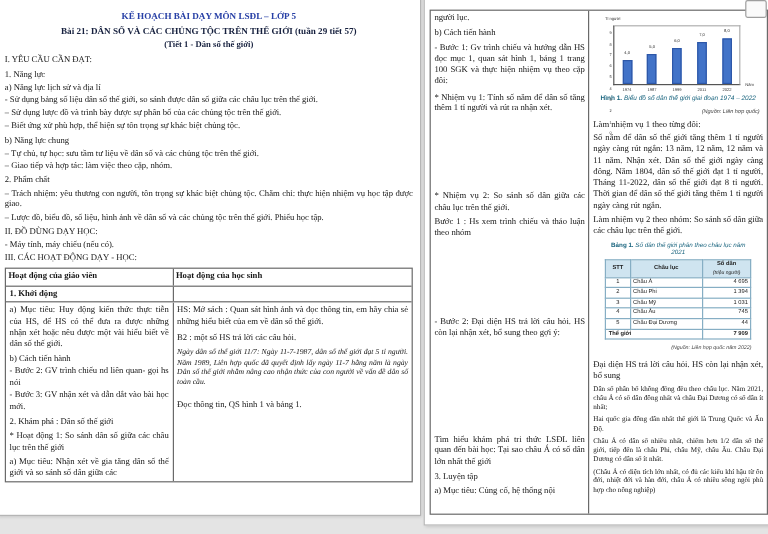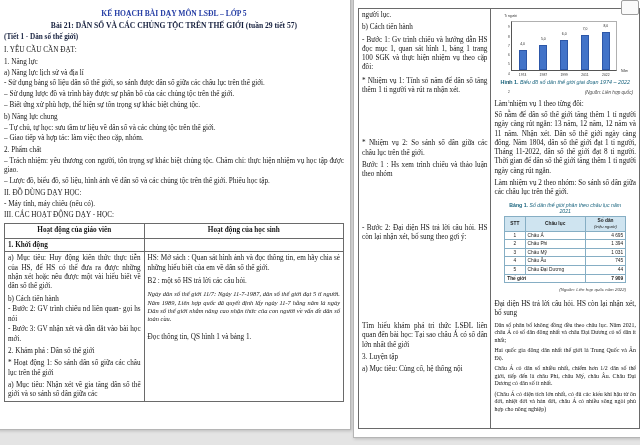--- a/index.html
+++ b/index.html
@@ -6,35 +6,35 @@
   body{width:640px;height:445px;overflow:hidden;position:relative;background:#e4e4e4;
        font-family:"Liberation Serif",serif;color:#151515}
   .workspace{position:absolute;inset:0;overflow:hidden}
   .page{position:absolute;background:#fff;box-sizing:border-box;border:1px solid #b5b5b5;
         box-shadow:1px 1px 3px rgba(0,0,0,.18);overflow:hidden}
   #page1{left:-3px;top:-3px;width:354px;height:433px;padding:11px 6px 0 6px}
   #page2{left:353px;top:-3px;width:292px;height:441px;padding:10px 4px 0 4px}
 
   .title1{font-size:7.6px;font-weight:bold;text-align:center;color:#2840a6}
   .title2{font-size:7.6px;font-weight:bold;text-align:center;margin-top:3px;color:#16203e}
-  .title3{font-size:7.2px;font-weight:bold;text-align:left;margin:3px 0 5px;color:#16203e}
+  .title3{font-size:7.2px;font-weight:bold;text-align:center;margin:3px 0 5px;color:#16203e}
 
   .doc{font-size:7.2px;line-height:9.3px;text-align:justify}
   .para{margin:0 0 1.5px}
   .lead{font-weight:normal}
   .hgap{margin-top:2.5px}
   .mt3{margin-top:3px}.mt4{margin-top:4px}.mt6{margin-top:6px}.mt10{margin-top:10px}
-  .mt64{margin-top:44px}.mt80{margin-top:80px}
+  .mt64{margin-top:64px}.mt80{margin-top:80px}
   .note{font-size:6.4px;line-height:8.3px;font-style:italic}
   .sm{font-size:5.9px;line-height:7.5px}
 
   .tbl{border:1px solid #6a6a6a;display:flex;flex-direction:column;box-sizing:border-box}
   #t1{height:179px;margin-top:2px}
   .t-head{display:flex;flex:0 0 auto;border-bottom:1px solid #6a6a6a;font-weight:bold}
-  .t-head>div{padding:2.5px 2px;text-align:center}
+  .t-head>div{padding:2.5px 2px;}
   .cell-l{width:41.3%;border-right:1px solid #6a6a6a;box-sizing:border-box}
   .cell-r{width:58.7%;box-sizing:border-box}
   .t-kd{display:flex;flex:0 0 auto;border-bottom:1px solid #6a6a6a}
   .t-kd .cell-l{padding:1.5px 3px;font-weight:bold}
   .t-body{display:flex;flex:1 1 auto;overflow:hidden}
   .t-body .cell-l,.t-body .cell-r,#t2 .cell-l,#t2 .cell-r{padding:2px 3px;overflow:hidden}
   #t2{height:421px;flex-direction:row}
   #t2 .cell-l{width:47.3%}
   #t2 .cell-r{width:52.7%}
 

